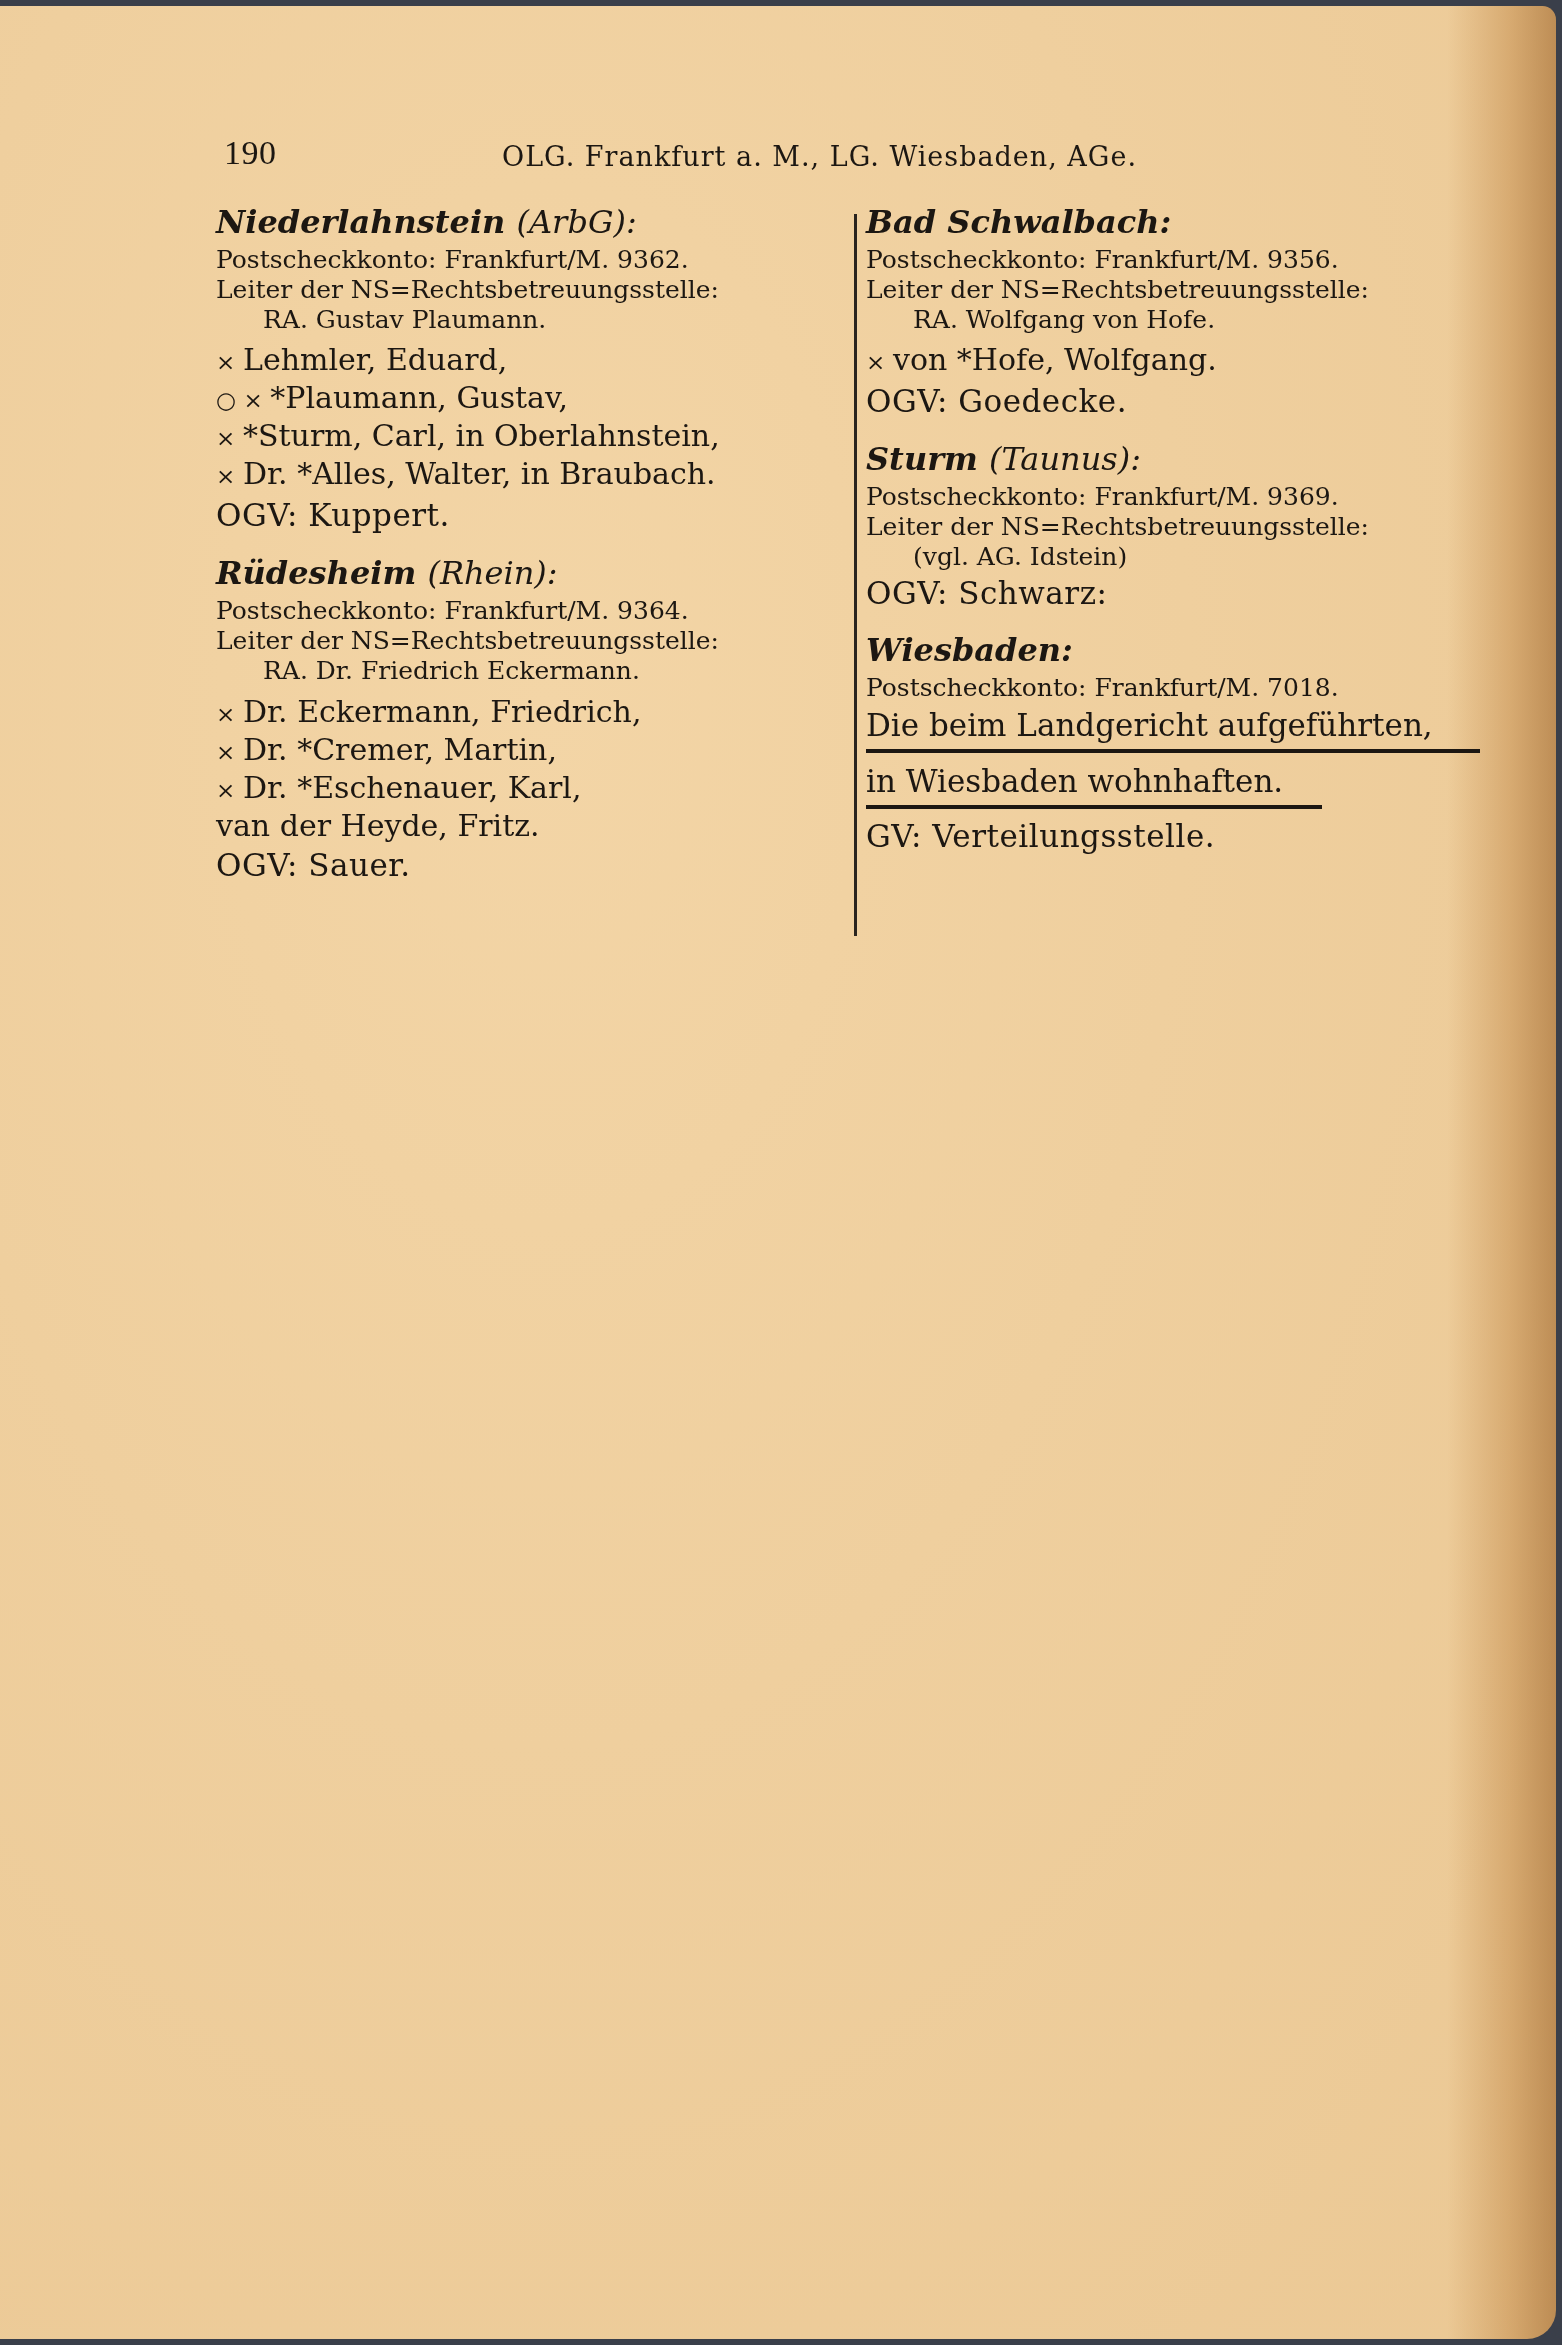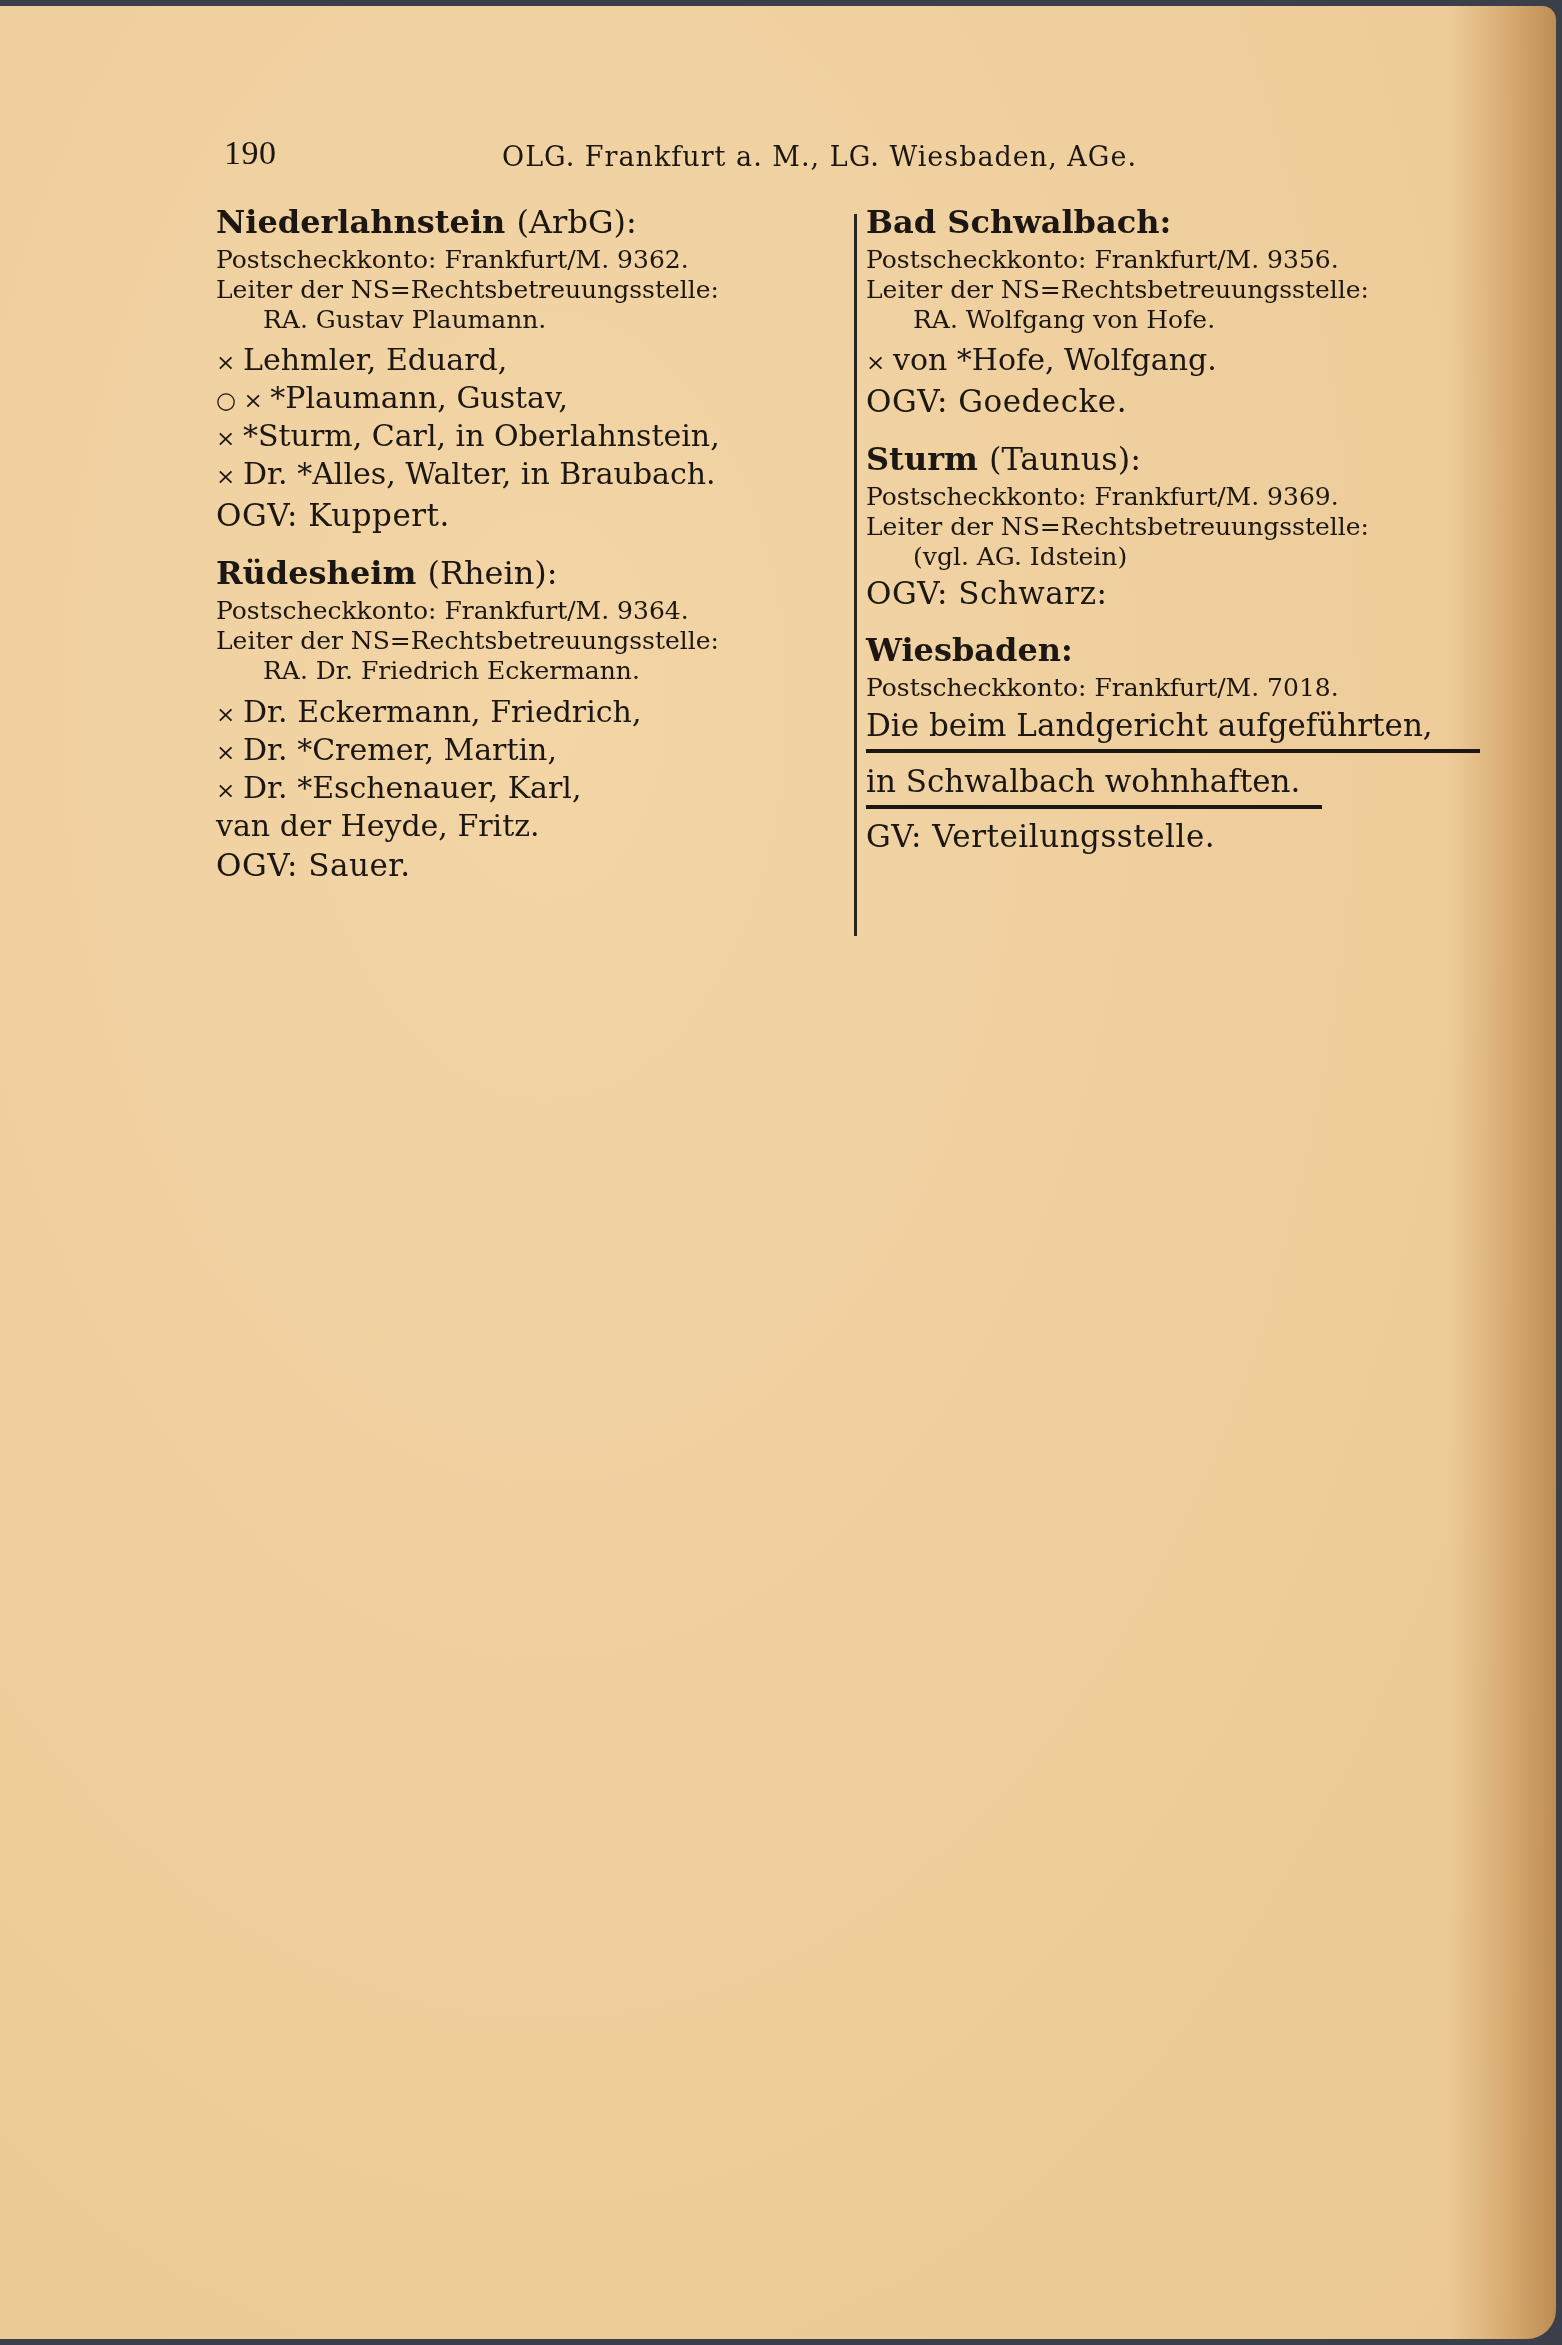--- a/index.html
+++ b/index.html
@@ -23,21 +23,21 @@
     }
     .page-number { position: absolute; left: 0; top: 3.9px; font-family: "Liberation Serif", serif; font-size: 34px; margin-left: 8px; }
     .running-head { position: absolute; left: 286px; top: 11px; font-family: "DejaVu Serif", serif; font-size: 27px; letter-spacing: 1px; }
 
     .col { position: absolute; top: 193px; }
     .col-left { left: 216px; width: 618px; }
     .col-right { left: 866px; width: 618px; }
     .divider { position: absolute; left: 854px; top: 208px; width: 2.9px; height: 722px; background: #2a241e; }
 
     .section { margin-bottom: 13.5px; }
-    .title { font-family: "DejaVu Serif", serif; font-weight: bold; font-size: 32px; line-height: 46px; white-space: nowrap; }
+    .title { font-family: "DejaVu Serif", serif; font-weight: bold; font-size: 32px; line-height: 46px; white-space: nowrap; font-style: italic; }
     .title .sub { font-weight: normal; }
     .line { font-size: 25px; line-height: 30px; white-space: nowrap; }
     .line.indent { padding-left: 47px; }
     .member { font-size: 30px; line-height: 36px; white-space: nowrap; }
     .member .mark { font-size: 23px; display: inline-block; margin-right: 7.7px; }
     .ogv { font-size: 31px; line-height: 42px; white-space: nowrap; letter-spacing: 0.5px; }
     .note { font-size: 31px; line-height: 44px; white-space: nowrap; }
     .rule { height: 3.9px; background: #1c1712; margin: 1.9px 0 5.8px 0; }
     .rule.full { width: 614px; }
     .rule.half { width: 456px; }
@@ -101,19 +101,19 @@
       <div class="line">Leiter der NS=Rechtsbetreuungsstelle:</div>
       <div class="line indent">(vgl. AG. Idstein)</div>
       <div class="ogv">OGV: Schwarz:</div>
     </div>
 
     <div class="section">
       <div class="title">Wiesbaden:</div>
       <div class="line">Postscheckkonto: Frankfurt/M. 7018.</div>
       <div class="note">Die beim Landgericht aufgeführten,</div>
       <div class="rule full"></div>
-      <div class="note">in Schwalbach wohnhaften.</div>
+      <div class="note">in Wiesbaden wohnhaften.</div>
       <div class="rule half"></div>
       <div class="ogv">GV: Verteilungsstelle.</div>
     </div>
   </div>
 </div>
 
 
 </body></html>

